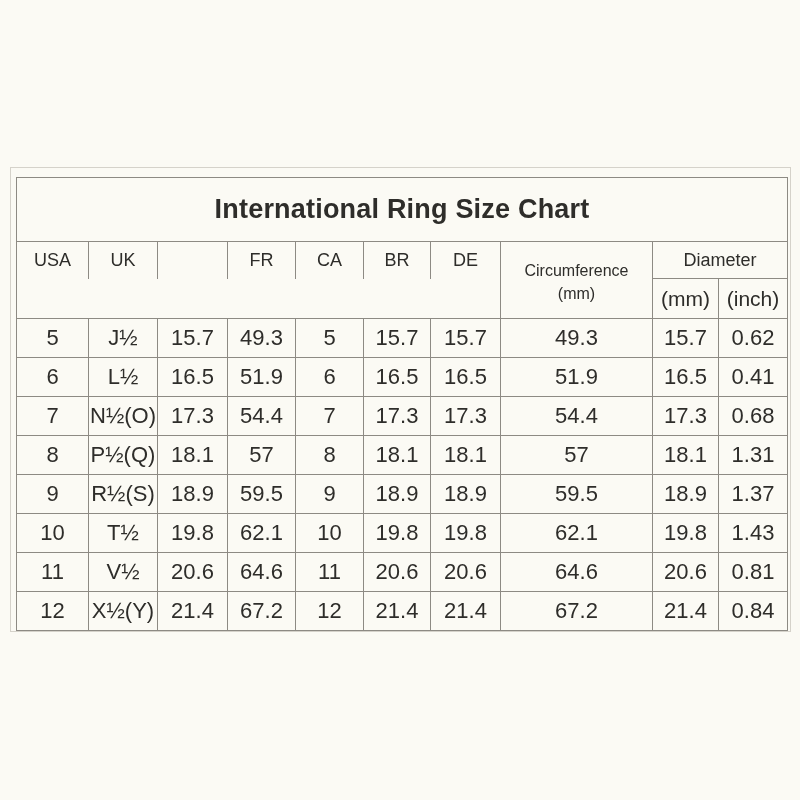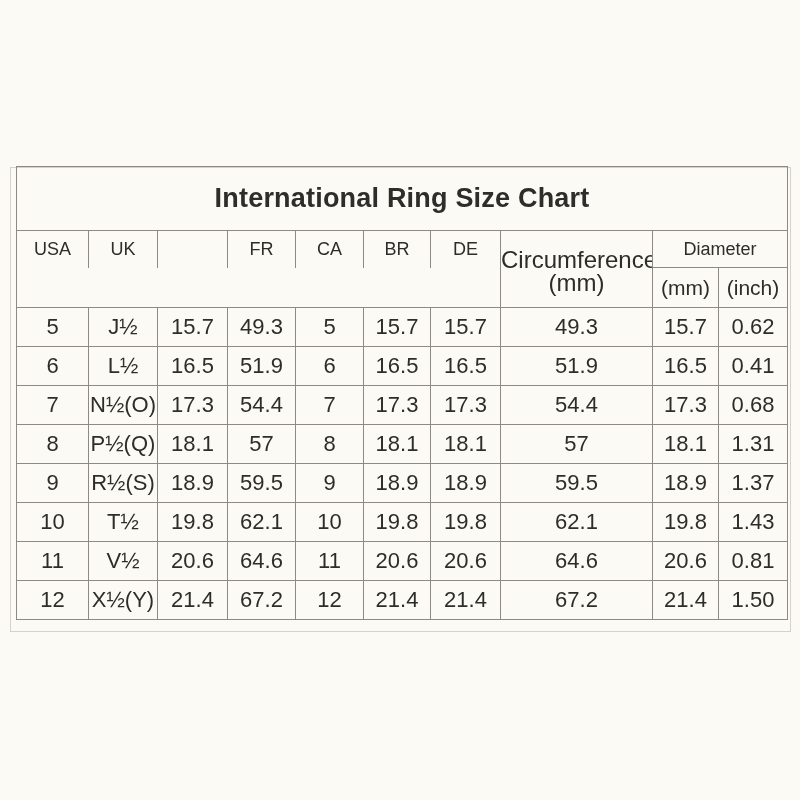--- a/index.html
+++ b/index.html
@@ -19,21 +19,21 @@
   }
   .outer-frame{
     position:absolute;
     left:10px;top:167px;
     width:779px;height:463px;
     border:1px solid var(--frame);
     background:transparent;
   }
   table.ring-chart{
     position:absolute;
-    left:16px;top:166px;
+    left:16px;top:177px;
     width:771px;
     border-collapse:collapse;
     table-layout:fixed;
   }
   table.ring-chart th, table.ring-chart td{
     border:1.5px solid var(--grid);
     padding:0;
     text-align:center;
     vertical-align:middle;
     font-weight:400;
@@ -45,21 +45,21 @@
     font-size:27px;
     font-weight:600;
     letter-spacing:0.2px;
   }
   tr.head-a th{
     height:36px;
     font-size:18px;
     border-bottom:none;
   }
   tr.head-a th.circ-cell{
-    font-size:24px;
+    font-size:16px;
     line-height:23px;
     vertical-align:middle;
     padding-top:4px;
     border-bottom:1.5px solid var(--grid);
     margin-left:29px;
   }
   tr.head-a th.diameter-cell{
     border-bottom:1.5px solid var(--grid);
   }
   tr.head-b th{
@@ -208,16 +208,16 @@
       <tr>
         <td>12</td>
         <td>X½(Y)</td>
         <td>21.4</td>
         <td>67.2</td>
         <td>12</td>
         <td>21.4</td>
         <td>21.4</td>
         <td>67.2</td>
         <td>21.4</td>
-        <td>1.50</td>
+        <td>0.84</td>
       </tr>
     </tbody>
 </table>
 
 </body></html>

